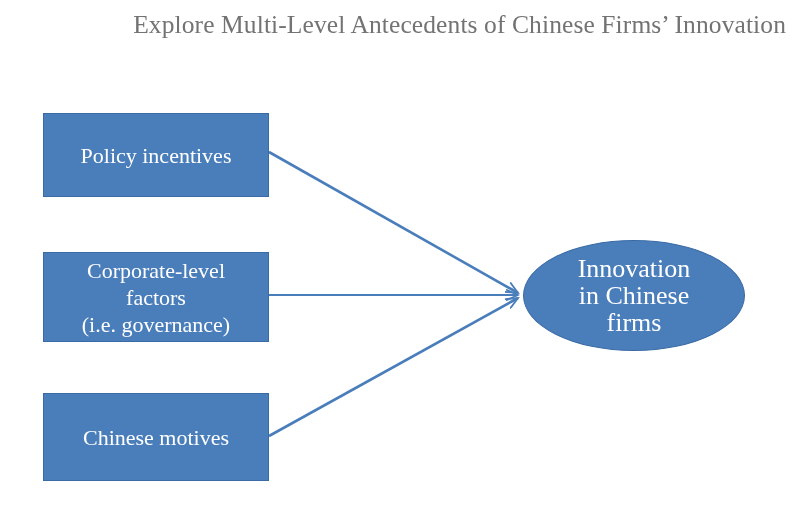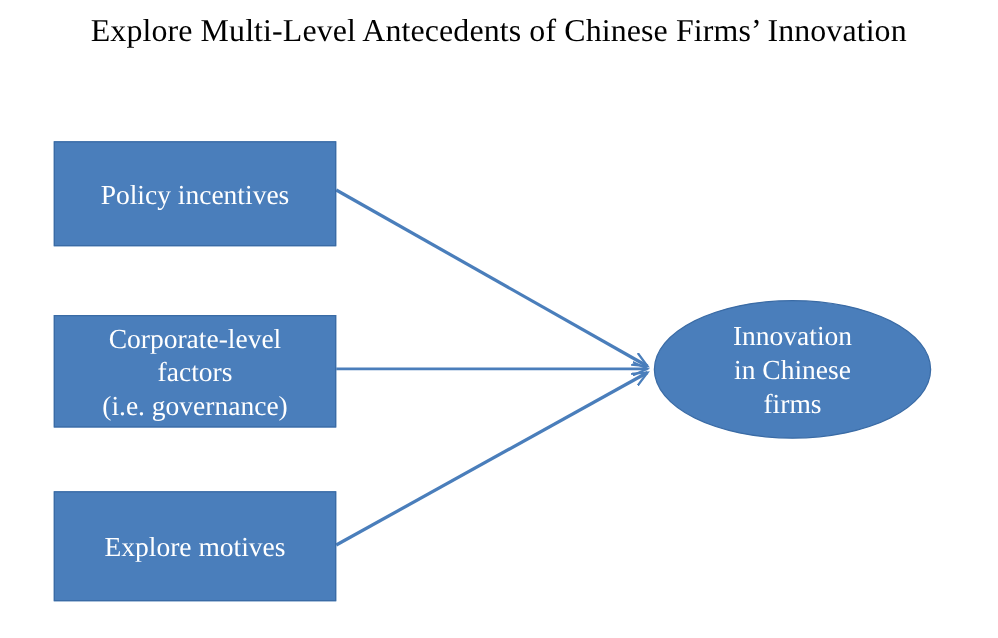--- a/index.html
+++ b/index.html
@@ -18,24 +18,24 @@
 
   
   #title {
     position: absolute;
     left: 12px;
     top: 9px;
     width: 774px;
     font-family: "Liberation Serif", "DejaVu Serif", serif;
     font-size: 25.5px;
     line-height: 32px;
-    color: #000000;
+    color: #737373;
     letter-spacing: 0.1px;
     white-space: nowrap;
-    text-align: center;
+    text-align: right;
   }
 
   
   #connectors {
     position: absolute;
     left: 0;
     top: 0;
     width: 798px;
     height: 510px;
   }
@@ -72,21 +72,21 @@
     height: 111px;
     background: #4a7ebb;
     border: 1.5px solid #3a6ba5;
     border-radius: 50%;
     display: flex;
     align-items: center;
     justify-content: center;
     text-align: center;
     color: #ffffff;
     font-family: "Liberation Serif", "DejaVu Serif", serif;
-    font-size: 22px;
+    font-size: 26px;
     line-height: 27px;
   }
   #ellipse-outcome .label-lines span { display: block; white-space: nowrap; }
 </style>
 </head>
 <body>
 
 <div id="slide">
 
   <div id="title">Explore Multi-Level Antecedents of Chinese Firms’ Innovation</div>
@@ -114,21 +114,21 @@
   </div>
 
   <div class="node-box" id="box-policy">
     <div class="label-lines">
       <span>Policy incentives</span>
     </div>
   </div>
 
   <div class="node-box" id="box-inventor">
     <div class="label-lines">
-      <span>Explore motives</span>
+      <span>Chinese motives</span>
     </div>
   </div>
 
   <div id="ellipse-outcome">
     <div class="label-lines">
       <span>Innovation</span>
       <span>in Chinese</span>
       <span>firms</span>
     </div>
   </div>

